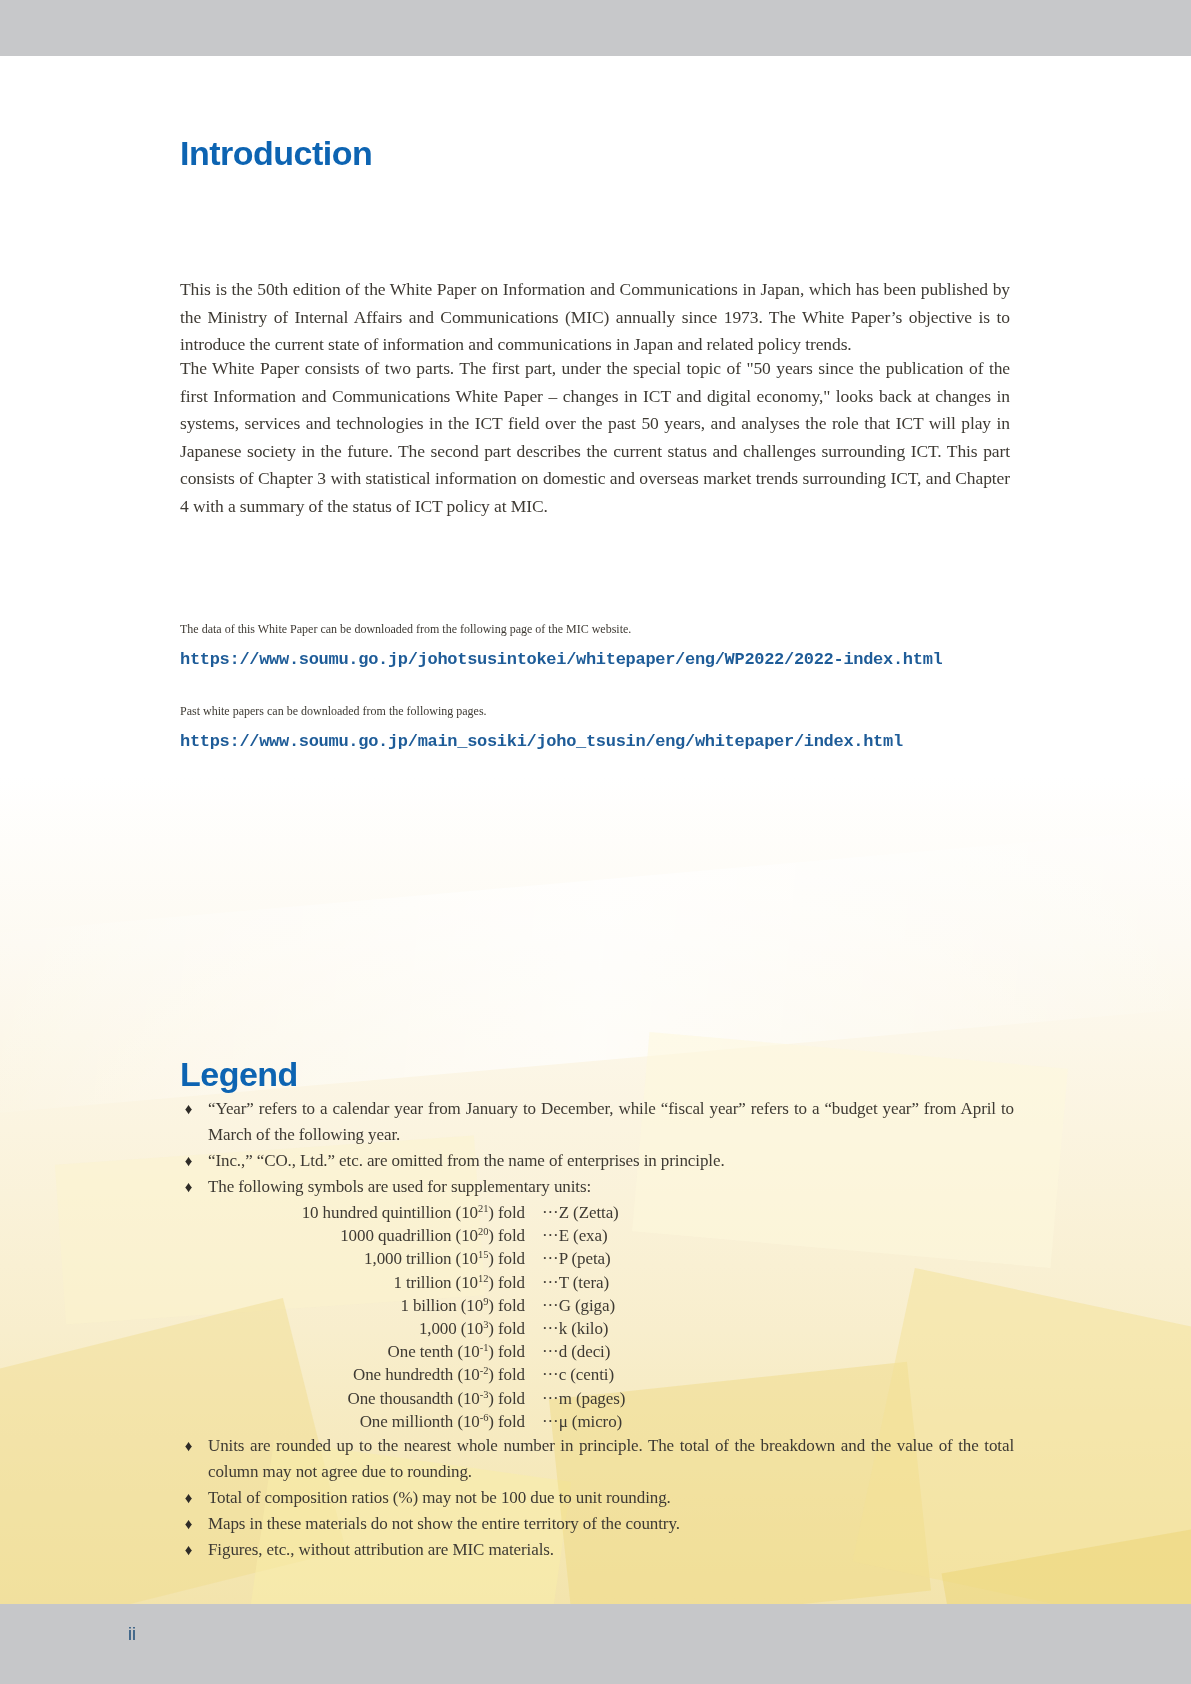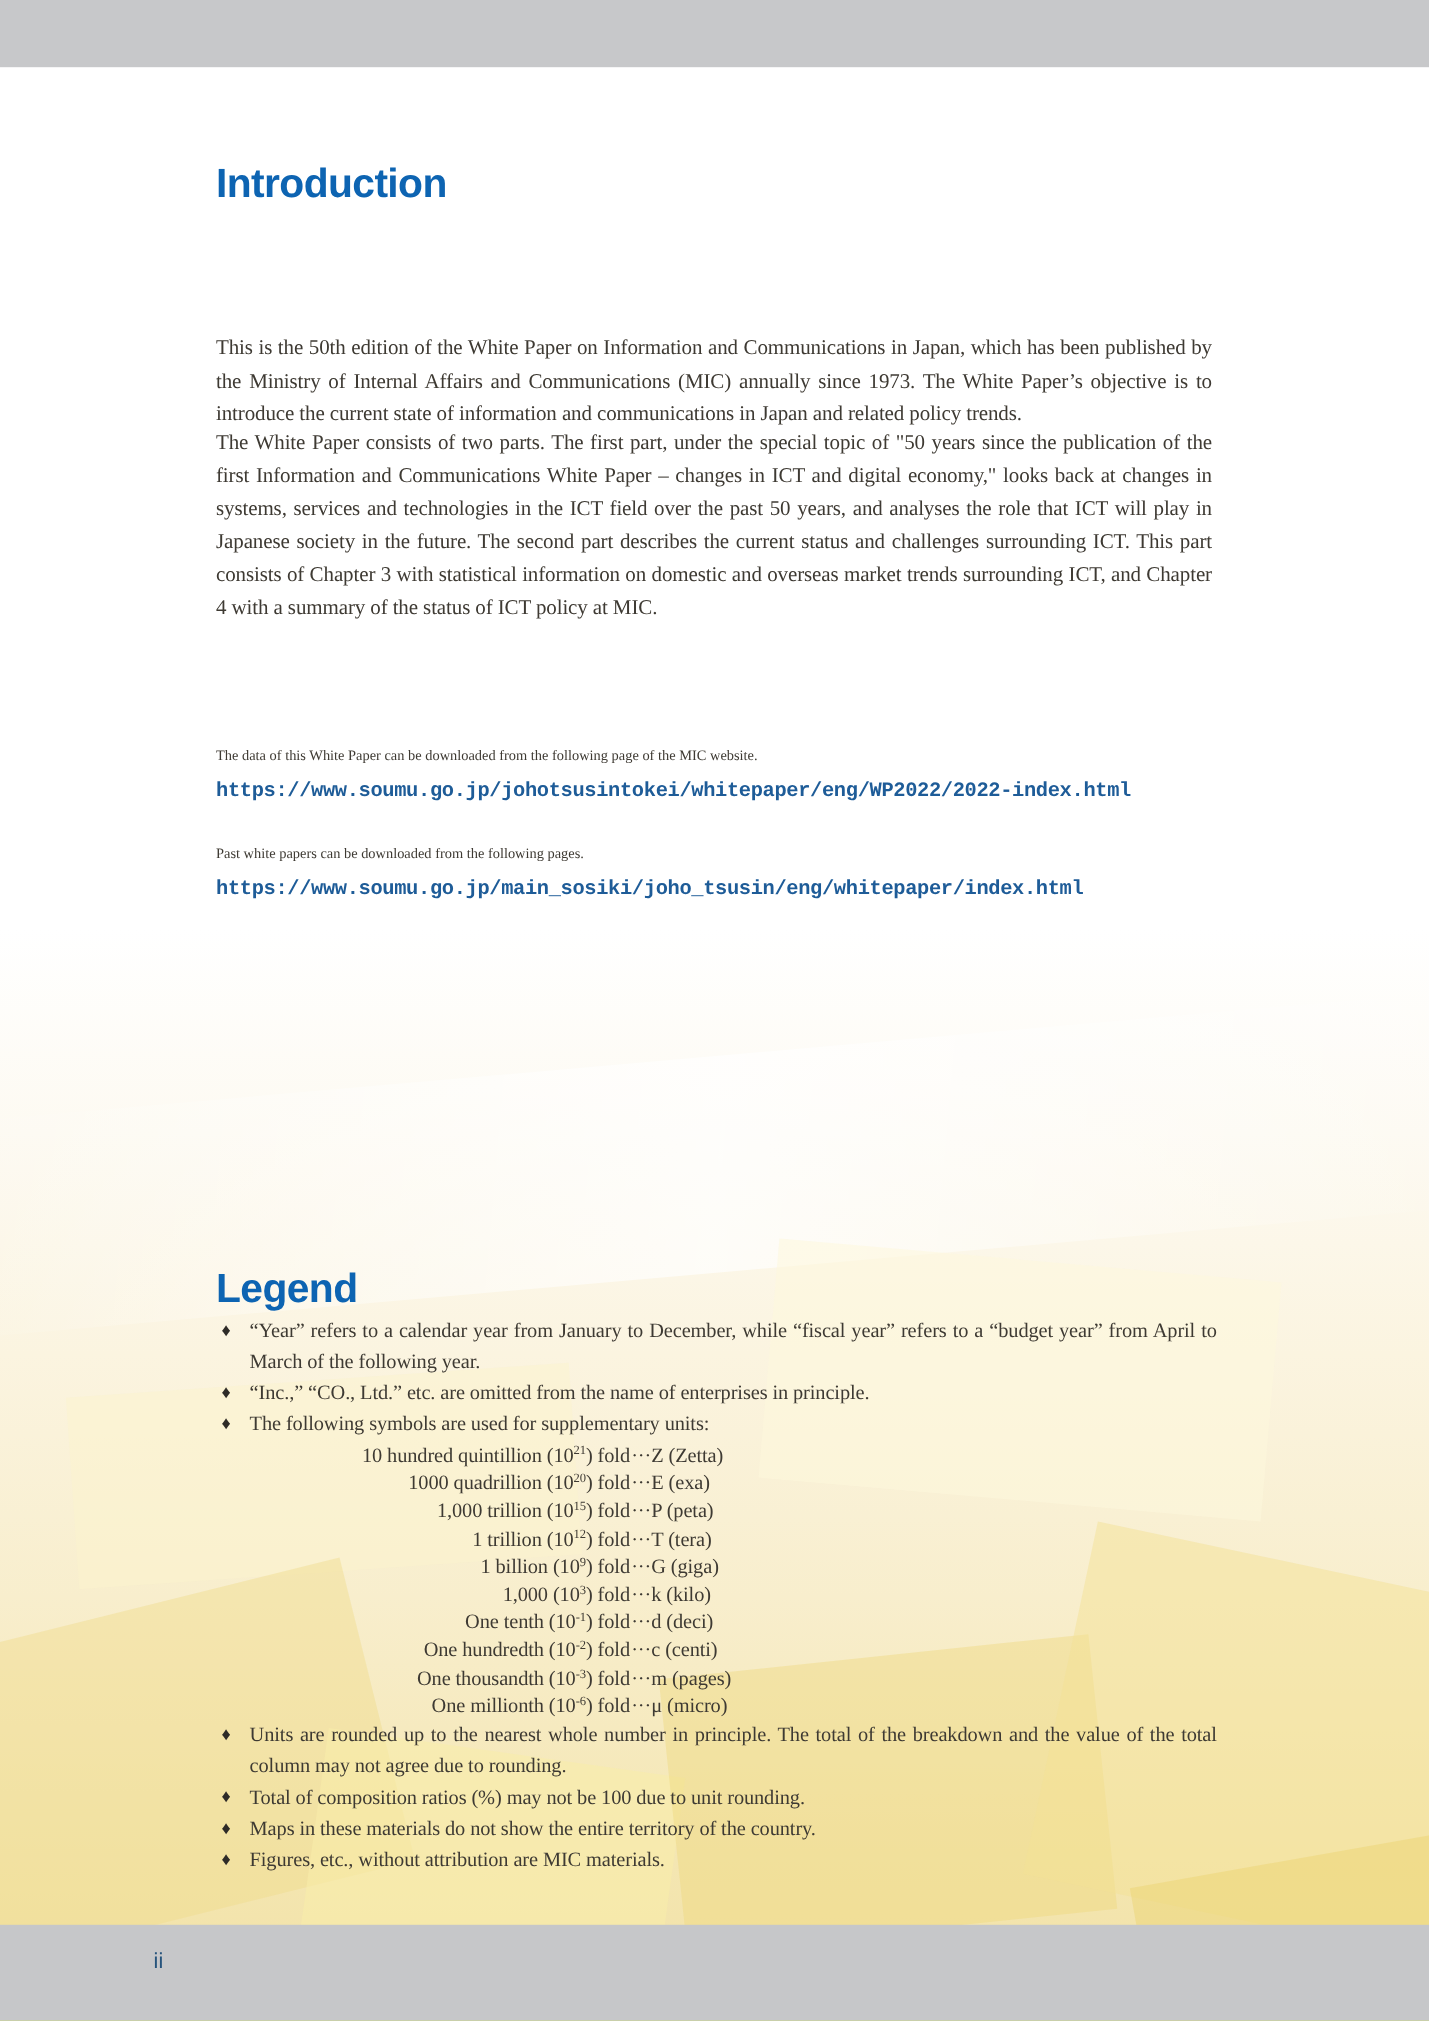--- a/index.html
+++ b/index.html
@@ -58,21 +58,21 @@
     font-size:17px;line-height:25px;color:var(--link-blue);text-decoration:none;letter-spacing:-0.3px;cursor:pointer;
   }
   
   .legend-list{position:absolute;left:180px;top:1096px;width:834px;margin:0;padding:0;list-style:none;color:var(--text-color);}
   .legend-list li{display:flex;gap:11px;font-size:17px;line-height:26px;}
   .diamond{flex:none;width:17px;font-size:15px;line-height:26px;color:var(--bullet-color);text-align:center;}
   .btext{flex:1;text-align:justify;letter-spacing:-0.1px;}
   .units{margin-top:1px;}
   .urow{line-height:23.2px;font-size:17px;white-space:nowrap;}
   .uq{display:inline-block;width:317px;text-align:right;}
-  .us{padding-left:1px;}
+  .us{padding-left:17px;}
   sup{font-size:10.5px;vertical-align:6px;line-height:0;}
 </style>
 </head>
 <body>
 
 <div class="page">
 
   <div class="bg">
     <div class="shape s7"></div>
     <div class="shape s5"></div>

